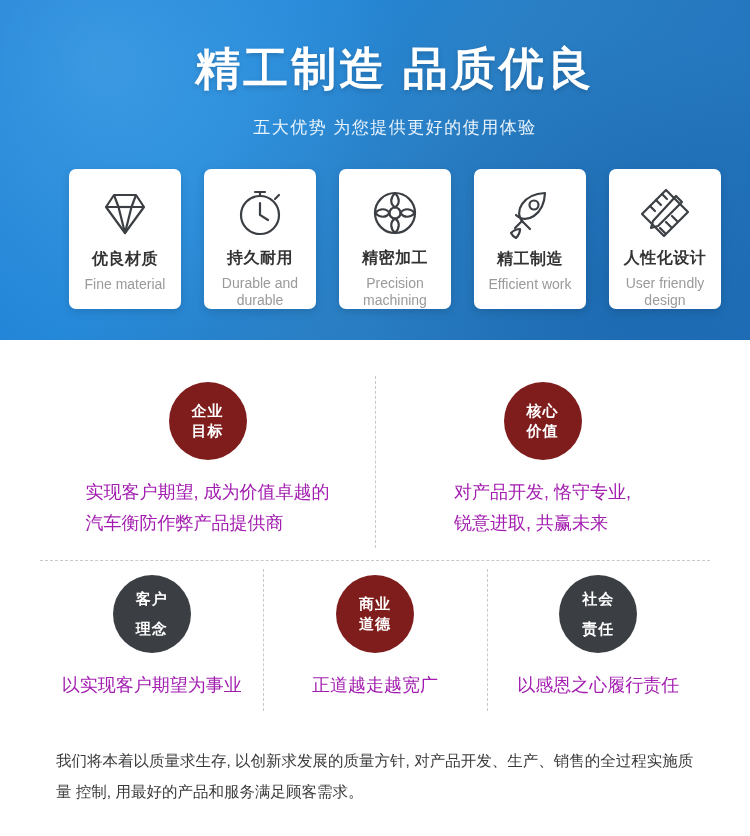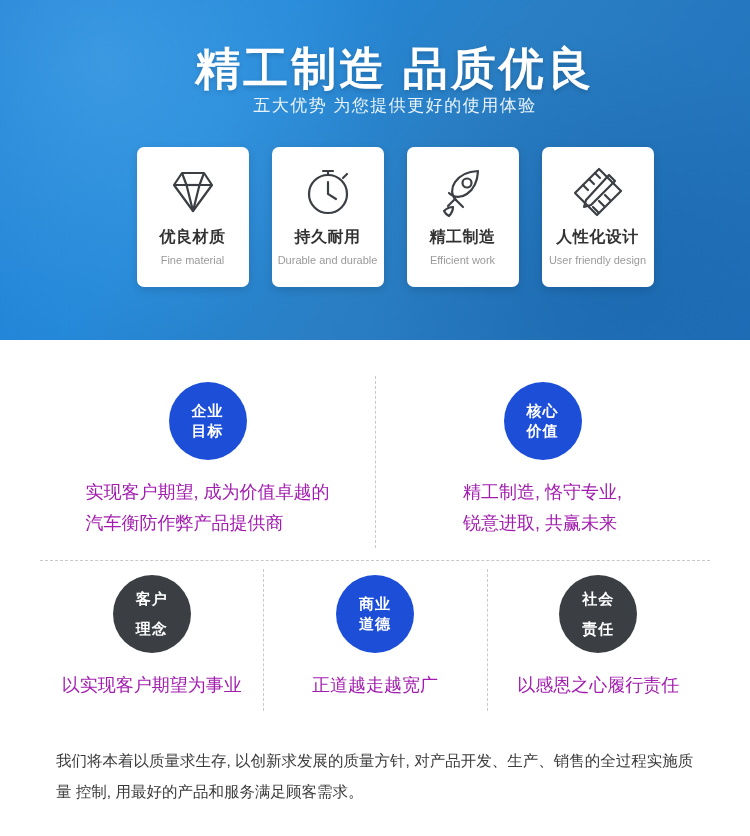--- a/index.html
+++ b/index.html
@@ -49,20 +49,21 @@
     letter-spacing: 3px;
     padding-top: 44px;
     line-height: 1.1;
     text-shadow: 0 2px 5px rgba(0,0,0,0.18);
   }
   .banner-sub {
     text-align: center;
     color: #e8f3fc;
     font-size: 17px;
     letter-spacing: 1.5px;
+    margin-top: 22px;
   }
 
   .cards {
     display: flex;
     justify-content: center;
     gap: 23px;
     margin-top: 30px;
   }
   .card {
     width: 112px;
@@ -85,21 +86,21 @@
     margin-bottom: 4px;
   }
   .card-icon svg { display: block; }
   .card-title {
     font-size: 16px;
     color: #333333;
     font-weight: bold;
     letter-spacing: 0.5px;
   }
   .card-sub {
-    font-size: 11px;
+    font-size: 14px;
     color: #9a9a9a;
     margin-top: 6px;
     text-align: center;
     padding: 0 4px;
     line-height: 1.2;
   }
 
   
   .values {
     position: relative;
@@ -123,21 +124,21 @@
     display: flex;
     flex-direction: column;
     align-items: center;
     justify-content: center;
     color: #ffffff;
     font-size: 15px;
     font-weight: bold;
     line-height: 1.35;
     letter-spacing: 1px;
   }
-  .circle.blue { background: #1d4ed8; }
+  .circle.blue { background: #7f1d1d; }
   .circle.dark { background: #3b3f44; gap: 9px; }
   .circle-line { display: block; }
   .v-text {
     margin-top: 17px;
     text-align: left;
     font-size: 18px;
     color: #a21caf;
     line-height: 1.7;
   }
   .v-text .l { display: block; }
@@ -202,20 +203,36 @@
                 <path d="M24 8 L34 8"></path>
                 <path d="M29 8 L29 12"></path>
                 <path d="M44 15 L48 11"></path>
               </g>
             </svg>
           </div>
           <div class="card-title">持久耐用</div>
           <div class="card-sub">Durable and durable</div>
         </div>
 
+        <div class="card">
+          <div class="card-icon">
+            <svg width="58" height="58" viewBox="0 0 58 58">
+              <g fill="none" stroke="#3b3f44" stroke-width="2.2" stroke-linecap="round" stroke-linejoin="round">
+                <circle cx="29" cy="29" r="20"></circle>
+                <circle cx="29" cy="29" r="5.5"></circle>
+                <path d="M29 9 C24 14 24 20 29 23.5 C34 20 34 14 29 9 Z"></path>
+                <path d="M29 49 C24 44 24 38 29 34.5 C34 38 34 44 29 49 Z"></path>
+                <path d="M9 29 C14 24 20 24 23.5 29 C20 34 14 34 9 29 Z"></path>
+                <path d="M49 29 C44 24 38 24 34.5 29 C38 34 44 34 49 29 Z"></path>
+              </g>
+            </svg>
+          </div>
+          <div class="card-title">精密加工</div>
+          <div class="card-sub">Precision machining</div>
+        </div>
 
         <div class="card">
           <div class="card-icon">
             <svg width="58" height="58" viewBox="0 0 58 58">
               <g fill="none" stroke="#3b3f44" stroke-width="2.2" stroke-linecap="round" stroke-linejoin="round">
                 <path d="M22 37 C12 27 22 9 44 8 C43 30 25 40 15 30"></path>
                 <circle cx="33" cy="20" r="4.5"></circle>
                 <path d="M21 36 L14 43"></path>
                 <path d="M10 48 C13 45 16 44 19 44 C19 47 18 50 15 53 C13 52 11 50 10 48 Z"></path>
                 <path d="M22 37 L29 44"></path>
@@ -265,21 +282,21 @@
           <span class="l">汽车衡防作弊产品提供商</span>
         </div>
       </div>
 
       <div class="v-cell">
         <div class="circle blue">
           <span class="circle-line">核心</span>
           <span class="circle-line">价值</span>
         </div>
         <div class="v-text">
-          <span class="l">精工制造, 恪守专业,</span>
+          <span class="l">对产品开发, 恪守专业,</span>
           <span class="l">锐意进取, 共赢未来</span>
         </div>
       </div>
     </div>
 
     <div class="hdiv"></div>
 
     <div class="v-row">
       <div class="vdiv" style="left:33.33%;"></div>
       <div class="vdiv" style="left:66.66%;"></div>

